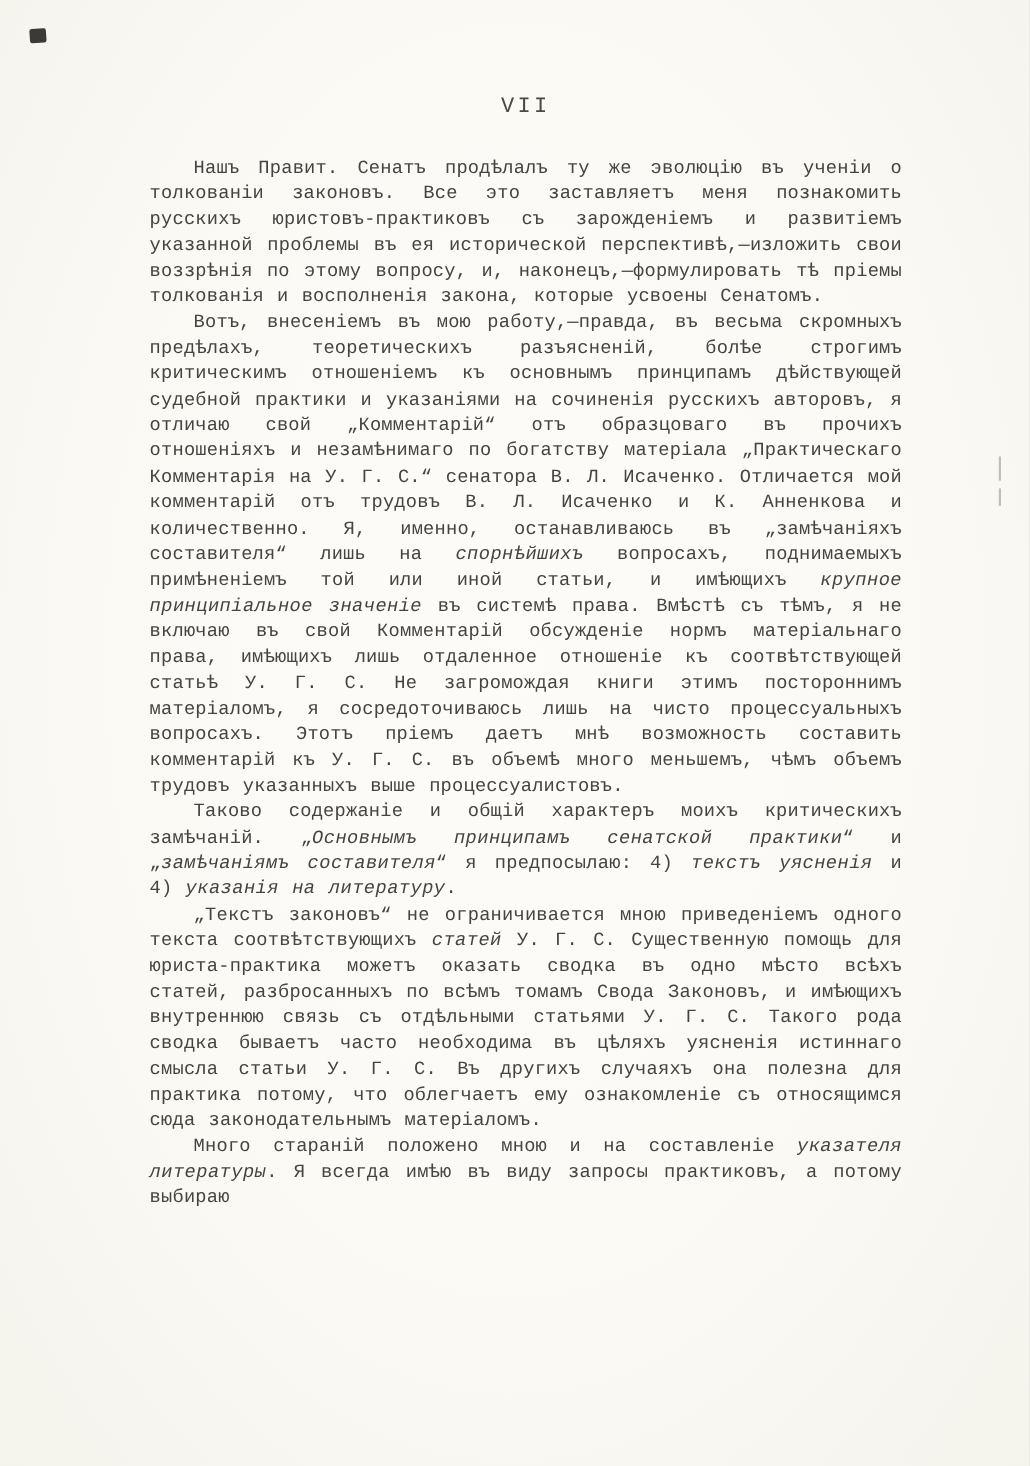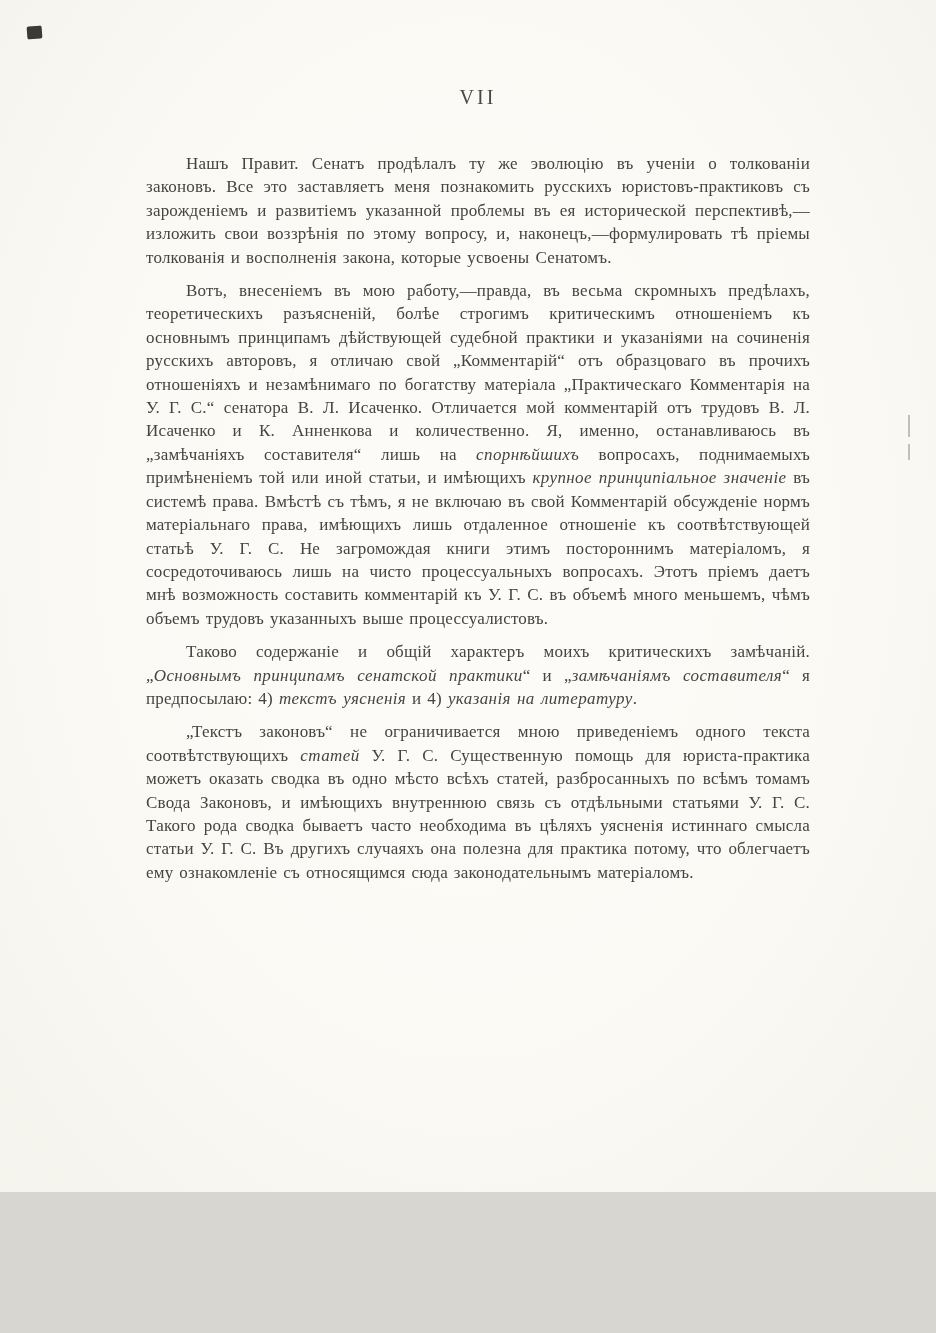--- a/index.html
+++ b/index.html
@@ -3,26 +3,26 @@
 <meta charset="utf-8">
 <style>
   html, body {
     margin: 0;
     padding: 0;
     background: #d8d6d1;
   }
   .page {
     position: relative;
     width: 936px;
-    height: 1192px;
+    height: 1333px;
     margin: 0 auto;
     background: #fbfaf6;
     background-image: radial-gradient(ellipse at 50% 45%, #fdfcf9 0%, #faf9f4 60%, #f4f3ec 100%);
     overflow: hidden;
-    font-family: Liberation Serif, serif;
+    font-family: Liberation Mono, monospace;
     color: #454442;
   }
   .scan-blot {
     position: absolute;
     left: 27px;
     top: 26px;
     width: 15px;
     height: 13px;
     background: #3b3a37;
     border-radius: 2px;
@@ -47,21 +47,21 @@
     letter-spacing: 3px;
     color: #4a4946;
   }
   .body-text {
     position: absolute;
     top: 142px;
     left: 136px;
     width: 684px;
   }
   .body-text p {
-    margin: 10px;
+    margin: 0;
     text-indent: 40px;
     text-align: justify;
     font-size: 17px;
     line-height: 23.4px;
     letter-spacing: 0.2px;
     word-spacing: 1.5px;
   }
   .body-text .it {
     font-style: italic;
     letter-spacing: 0.4px;
@@ -75,14 +75,15 @@
   <div class="edge-mark-1"></div>
   <div class="edge-mark-2"></div>
 
   <div class="page-number">VII</div>
 
   <div class="body-text">
       <p><span>Нашъ Правит. Сенатъ продѣлалъ ту же эволюцію въ ученіи о толкованіи законовъ. Все это заставляетъ меня познакомить русскихъ юристовъ-практиковъ съ зарожденіемъ и развитіемъ указанной проблемы въ ея исторической перспективѣ,—изложить свои воззрѣнія по этому вопросу, и, наконецъ,—формулировать тѣ пріемы толкованія и восполненія закона, которые усвоены Сенатомъ.</span></p>
       <p><span>Вотъ, внесеніемъ въ мою работу,—правда, въ весьма скромныхъ предѣлахъ, теоретическихъ разъясненій, болѣе строгимъ критическимъ отношеніемъ къ основнымъ принципамъ дѣйствующей судебной практики и указаніями на сочиненія русскихъ авторовъ, я отличаю свой „Комментарій“ отъ образцоваго въ прочихъ отношеніяхъ и незамѣнимаго по богатству матеріала „Практическаго Комментарія на У. Г. С.“ сенатора В. Л. Исаченко. Отличается мой комментарій отъ трудовъ В. Л. Исаченко и К. Анненкова и количественно. Я, именно, останавливаюсь въ „замѣчаніяхъ составителя“ лишь на </span><span class="it">спорнѣйшихъ</span><span> вопросахъ, поднимаемыхъ примѣненіемъ той или иной статьи, и имѣющихъ </span><span class="it">крупное принципіальное значеніе</span><span> въ системѣ права. Вмѣстѣ съ тѣмъ, я не включаю въ свой Комментарій обсужденіе нормъ матеріальнаго права, имѣющихъ лишь отдаленное отношеніе къ соотвѣтствующей статьѣ У. Г. С. Не загромождая книги этимъ постороннимъ матеріаломъ, я сосредоточиваюсь лишь на чисто процессуальныхъ вопросахъ. Этотъ пріемъ даетъ мнѣ возможность составить комментарій къ У. Г. С. въ объемѣ много меньшемъ, чѣмъ объемъ трудовъ указанныхъ выше процессуалистовъ.</span></p>
       <p><span>Таково содержаніе и общій характеръ моихъ критическихъ замѣчаній. „</span><span class="it">Основнымъ принципамъ сенатской практики</span><span>“ и „</span><span class="it">замѣчаніямъ составителя</span><span>“ я предпосылаю: 4) </span><span class="it">текстъ уясненія</span><span> и 4) </span><span class="it">указанія на литературу</span><span>.</span></p>
       <p><span>„Текстъ законовъ“ не ограничивается мною приведеніемъ одного текста соотвѣтствующихъ </span><span class="it">статей</span><span> У. Г. С. Существенную помощь для юриста-практика можетъ оказать сводка въ одно мѣсто всѣхъ статей, разбросанныхъ по всѣмъ томамъ Свода Законовъ, и имѣющихъ внутреннюю связь съ отдѣльными статьями У. Г. С. Такого рода сводка бываетъ часто необходима въ цѣляхъ уясненія истиннаго смысла статьи У. Г. С. Въ другихъ случаяхъ она полезна для практика потому, что облегчаетъ ему ознакомленіе съ относящимся сюда законодательнымъ матеріаломъ.</span></p>
+      <p><span>Много стараній положено мною и на составленіе </span><span class="it">указателя литературы</span><span>. Я всегда имѣю въ виду запросы практиковъ, а потому выбираю</span></p>
     </div>
 </div>
 
 </body></html>

